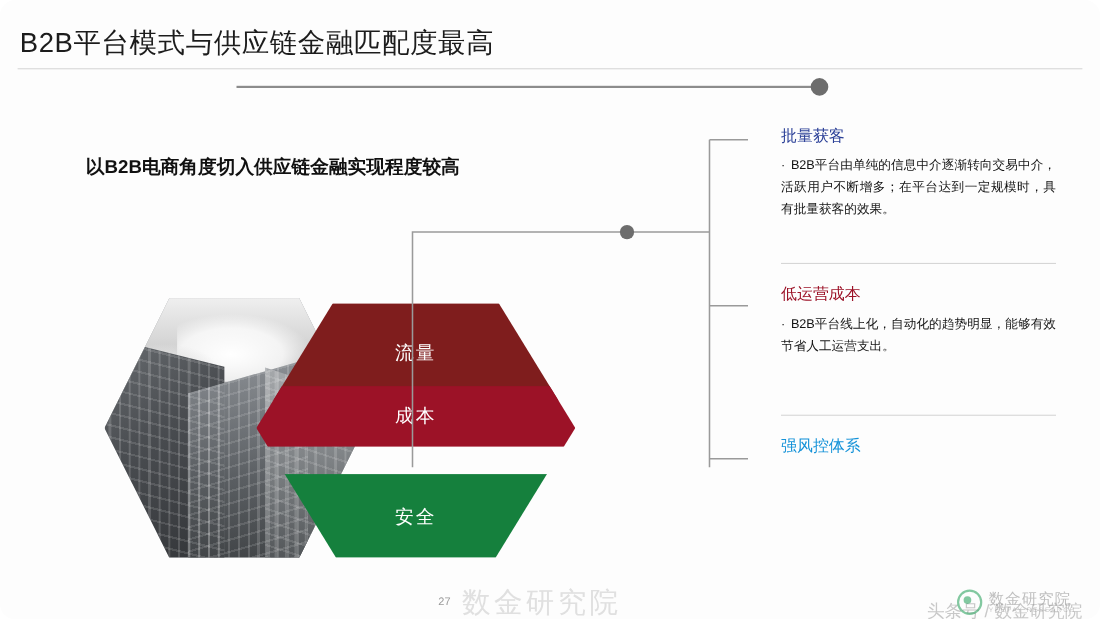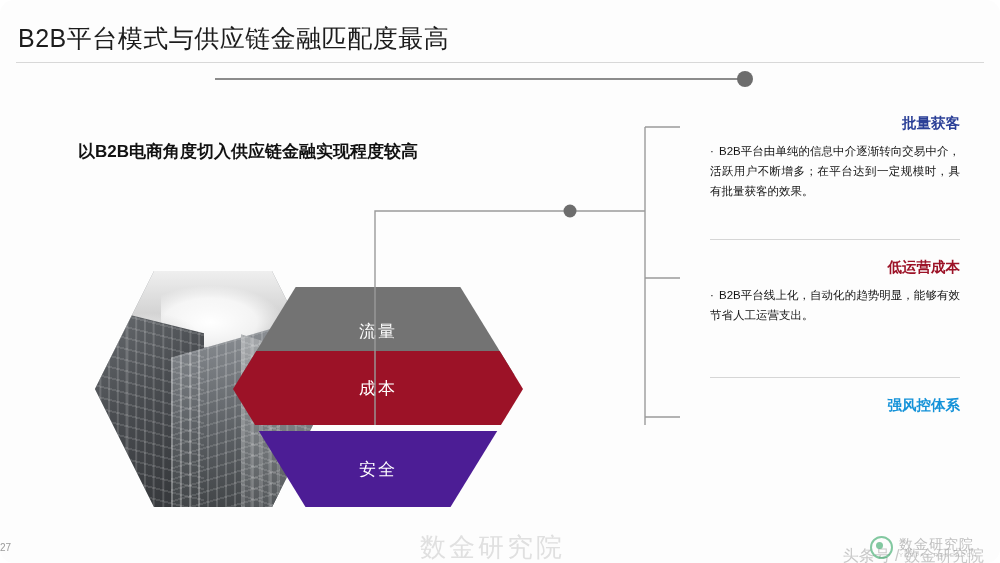--- a/index.html
+++ b/index.html
@@ -163,43 +163,43 @@
     height: 72px;
     display: flex;
     align-items: center;
     justify-content: center;
   }
   .hex-band .band span {
     color: #ffffff;
     font-size: 17px;
     letter-spacing: 2px;
   }
-  .hex-band .b1 { top: 16px;   height: 88px; background: #737373; }
-  .hex-band .b2 { top: 80px;  height: 74px; background: #9c1227; }
-  .hex-band .b3 { top: 160px; height: 76px; background: #4c1d95; }
+  .hex-band .b1 { top: 5px;   height: 88px; background: #7f1d1d; }
+  .hex-band .b2 { top: 80px;  height: 55px; background: #9c1227; }
+  .hex-band .b3 { top: 160px; height: 76px; background: #15803d; }
 
   
   .connector {
     position: absolute;
     left: 370px;
     top: 125px;
     width: 310px;
     height: 300px;
   }
 
   
   .rblock {
     position: absolute;
     left: 710px;
     width: 250px;
   }
   .rblock .rhead {
     font-size: 14.5px;
-    font-weight: bold;
-    text-align: right;
+    font-weight: normal;
+    text-align: left;
     margin-bottom: 9px;
   }
   .rblock .rbody {
     font-size: 11.5px;
     color: #141414;
     line-height: 1.72;
     text-align: justify;
   }
   .rblock .rbody .bullet {
     display: inline-block;
@@ -218,20 +218,21 @@
   }
   .rd1 { top: 239px; }
   .rd2 { top: 377px; }
 
   
   .page-num {
     position: absolute;
     left: 0;
     top: 542px;
     width: 808px;
+    text-align: center;
     font-size: 10px;
     color: #9a9a9a;
   }
 
   
   .wm-toutiao {
     position: absolute;
     right: 16px;
     top: 546px;
     font-size: 16px;

